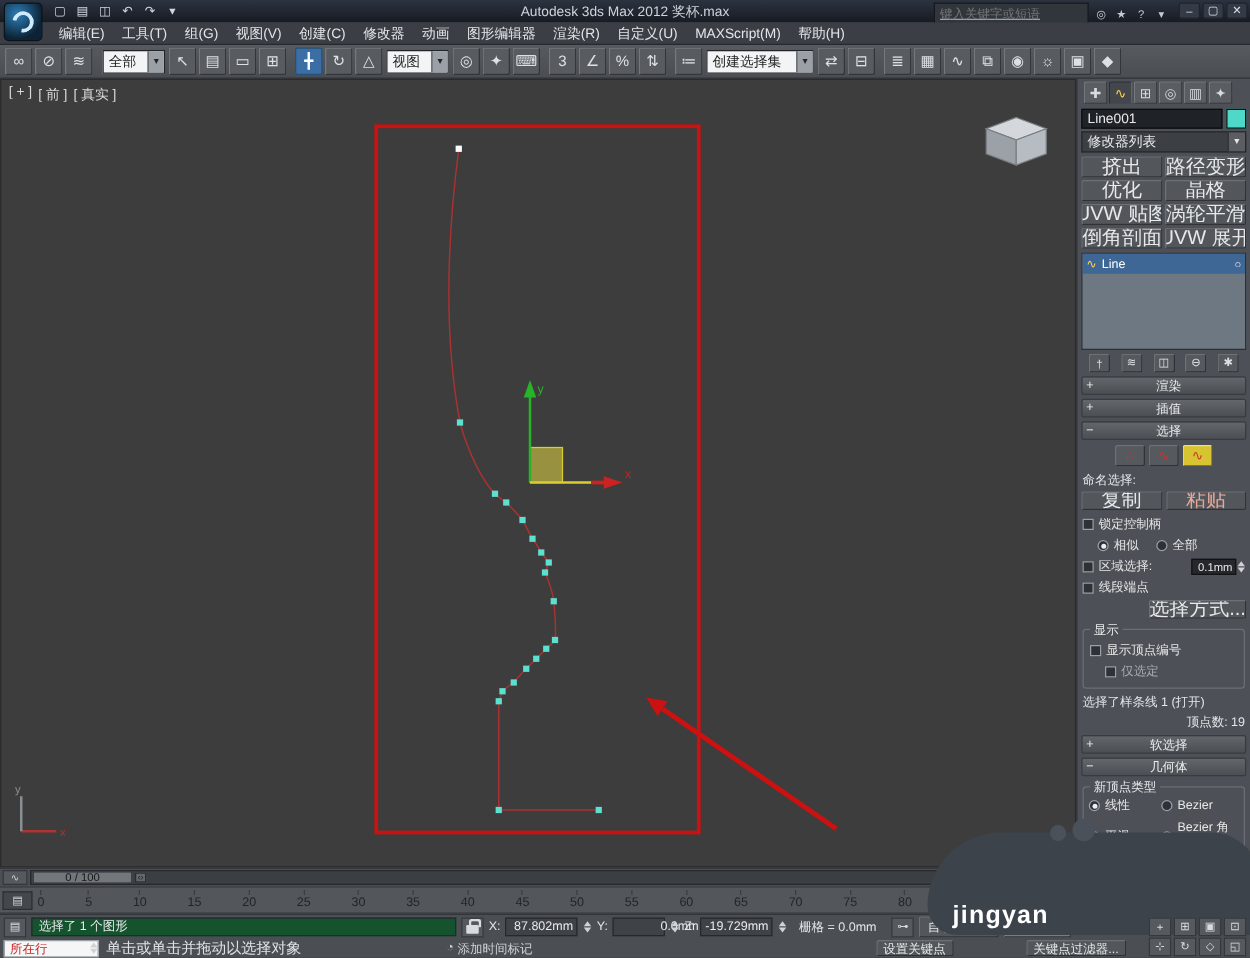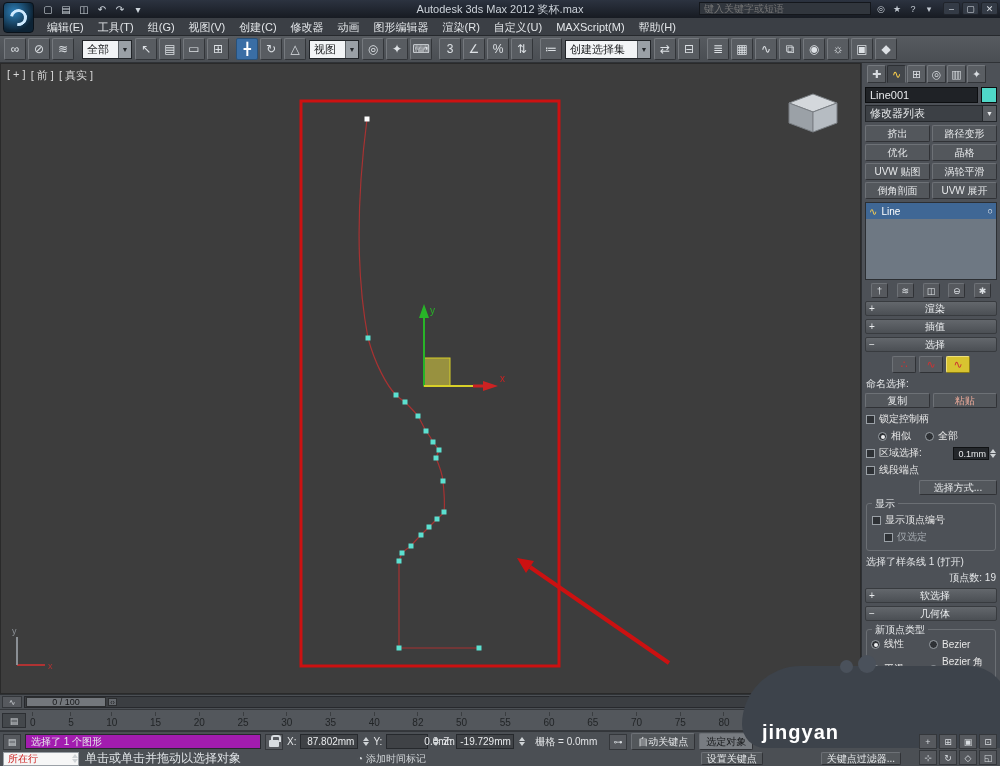--- a/index.html
+++ b/index.html
@@ -17,22 +17,22 @@
     border-radius:4px; background: radial-gradient(circle at 35% 30%, #2d7fb8, #0d2335 70%);
     border:1px solid #0a121a; display:flex; align-items:center; justify-content:center; }
   .logo-swirl { width:17px; height:17px; border:3px solid #cfeaff; border-radius:50%;
     border-left-color: transparent; transform: rotate(-35deg); }
   .quick-icons { display:flex; gap:2px; margin-left:40px; }
   .qicon { width:16px; height:14px; display:flex; align-items:center; justify-content:center;
     color:#cfd6dd; font-size:10px; border-radius:2px; }
   .title-text { position:absolute; left:50%; transform:translateX(-50%); color:#cdd3da;
     font-size:11px; white-space:nowrap; }
   .infocenter { position:absolute; right:64px; top:2px; display:flex; align-items:center; gap:3px; }
-  .search-input { width:172px; height:13px; background:#31363d; border:1px solid #14171c;
-    color:#9aa2ab; font-size:10px; padding:3px 4px; font-family: inherit; }
+  .search-input { width:124px; height:13px; background:#31363d; border:1px solid #14171c;
+    color:#9aa2ab; font-size:10px; padding:8px 4px; font-family: inherit; text-decoration: underline; }
   .iicon { width:14px; height:13px; display:flex; align-items:center; justify-content:center;
     color:#c3cad2; font-size:9px; }
   .win-buttons { position:absolute; right:2px; top:2px; display:flex; gap:2px; }
   .wbtn { width:17px; height:13px; display:flex; align-items:center; justify-content:center;
     font-size:9px; color:#d6dbe1; background:#343b46; border:1px solid #20242b; border-radius:2px; }
   
   .menubar { position:absolute; left:0; top:18px; width:1000px; height:18px;
     background:#3b3f45; border-bottom:1px solid #26292d; display:flex; align-items:center;
     padding-left:40px; z-index:20; }
   .menu-item { padding:0 7px; color:#e3e6e9; font-size:11px; height:18px; line-height:18px; }
@@ -68,21 +68,21 @@
   .name-field { flex:1; height:16px; background:#1f2226; border:1px solid #0c0e10;
     color:#e8eaec; padding:0 4px; line-height:15px; }
   .color-swatch { width:16px; height:16px; border:1px solid #0c0e10; }
   .modlist { height:17px; background:#3c4045; border:1px solid #24272b; display:flex;
     align-items:center; margin:2px 0; color:#e6e8ea; }
   .modlist .combo-label { flex:1; padding:0 4px; }
   .modlist .combo-arrow { width:14px; height:100%; background:#5a5e63; display:flex;
     align-items:center; justify-content:center; font-size:7px; color:#e6e8ea; border-left:1px solid #24272b; }
   .btn-grid { display:grid; grid-template-columns:1fr 1fr; gap:2px; margin:3px 0; }
   .pbtn { height:17px; background:#53575c; border:1px solid; border-color:#6d7176 #303236 #303236 #6d7176;
-    border-radius:2px; color:#e6e8ea; font-size:10px; display:flex; align-items:center;
+    border-radius:2px; color:#e6e8ea; font-size:16px; display:flex; align-items:center;
     justify-content:center; white-space:nowrap; overflow:hidden; }
   .stack { height:78px; background:#6e7883; border:1px solid #2c2f33; margin:3px 0; overflow:hidden; }
   .stack-row { height:16px; background:#3f6795; color:#fff; display:flex; align-items:center;
     gap:4px; padding:0 3px; font-size:10px; }
   .stack-row .sicon { color:#ffd24d; font-size:10px; }
   .stack-row .lamp { margin-left:auto; color:#f2f4f6; font-size:9px; }
   .stack-tools { display:flex; justify-content:space-between; padding:0 6px; margin:2px 0 3px; }
   .stool { width:17px; height:15px; display:flex; align-items:center; justify-content:center;
     background:#56595e; border:1px solid; border-color:#6d7176 #303236 #303236 #6d7176;
     font-size:9px; color:#dde1e5; border-radius:2px; }
@@ -144,21 +144,21 @@
   .ticks { position:absolute; left:30px; top:2px; width:880px; height:18px; display:flex;
     justify-content:space-between; }
   .tick { color:#222527; font-size:10px; display:flex; flex-direction:column; align-items:center; }
   .tick::before { content:""; width:1px; height:4px; background:#3a3d40; margin-bottom:1px; }
   
   .statusbar { position:absolute; left:0; top:731px; width:1000px; height:20px;
     background:#4b4f54; border-top:1px solid #33363a; display:flex; align-items:center;
     gap:4px; padding:0 3px; z-index:15; }
   .flat-icon { width:18px; height:16px; display:flex; align-items:center; justify-content:center;
     background:#56595e; border:1px solid #34373b; font-size:9px; color:#d8dce0; flex:none; }
-  .sel-field { width:236px; height:15px; background:#a21caf; border:1px solid #26292d;
+  .sel-field { width:340px; height:15px; background:#14532d; border:1px solid #26292d;
     color:#e8eaec; font-size:10px; padding:0 5px; line-height:14px; flex:none; }
   .lock-btn { width:18px; height:16px; background:#56595e; border:1px solid #34373b;
     display:flex; align-items:center; justify-content:center; flex:none; }
   .lock-glyph { width:10px; height:7px; background:#d8dce0; border-radius:1px; position:relative; margin-top:4px; }
   .lock-glyph::before { content:""; position:absolute; top:-5px; left:2px; width:6px; height:5px;
     border:2px solid #d8dce0; border-bottom:none; border-radius:3px 3px 0 0; }
   .coord-label { font-size:10px; color:#e3e5e7; flex:none; }
   .coord-field { height:15px; background:#3f4246; border:1px solid #26292d; color:#e8eaec;
     font-size:10px; padding:0 3px; line-height:14px; text-align:right; flex:none; }
   .grid-text { font-size:10px; color:#e3e5e7; margin-left:6px; flex:none; }
@@ -510,21 +510,21 @@
   <div class="ticks" id="ruler-ticks">
       <span class="tick">0</span>
       <span class="tick">5</span>
       <span class="tick">10</span>
       <span class="tick">15</span>
       <span class="tick">20</span>
       <span class="tick">25</span>
       <span class="tick">30</span>
       <span class="tick">35</span>
       <span class="tick">40</span>
-      <span class="tick">82</span>
+      <span class="tick">45</span>
       <span class="tick">50</span>
       <span class="tick">55</span>
       <span class="tick">60</span>
       <span class="tick">65</span>
       <span class="tick">70</span>
       <span class="tick">75</span>
       <span class="tick">80</span>
       <span class="tick">85</span>
       <span class="tick">90</span>
       <span class="tick">95</span>

